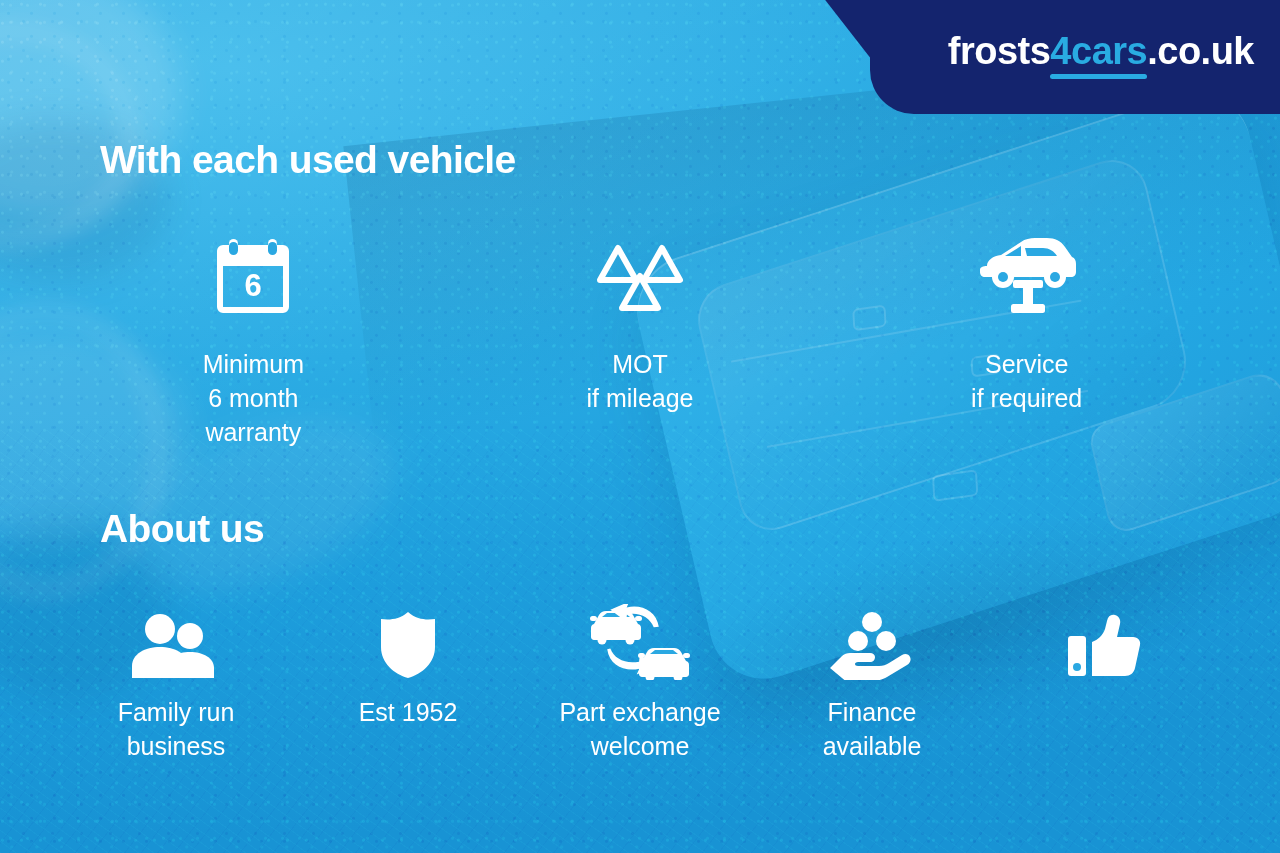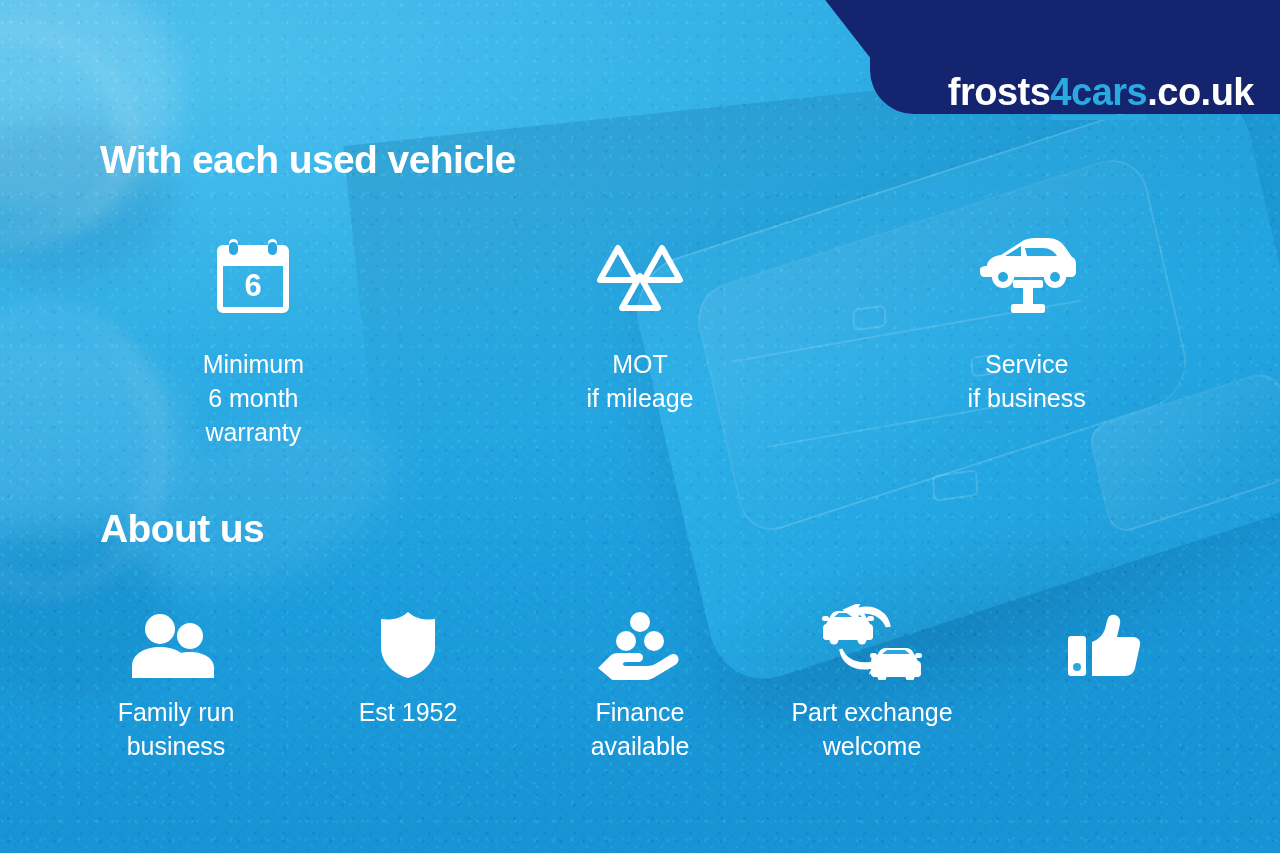--- a/index.html
+++ b/index.html
@@ -98,21 +98,21 @@
     border-bottom-left-radius:44px;
   }
   .banner-wedge{
     position:absolute; right:366px; top:0; width:120px; height:114px; z-index:5;
     background:#14246e;
     clip-path: polygon(100% 0, 100% 100%, 100% 100%, 26% 0);
   }
   .logo{
     position:absolute; right:26px; top:30px; z-index:6;
     font-size:38px; font-weight:700; letter-spacing:-.5px; color:#ffffff;
-    font-family:"Liberation Sans", sans-serif; white-space:nowrap;margin-top:41px;
+    font-family:"Liberation Sans", sans-serif; white-space:nowrap;
   }
   .logo .accent{ color:#29abe2; position:relative; }
   .logo .swoosh{
     position:absolute; left:0; right:0; bottom:-7px; height:5px;
     background:#29abe2; border-radius:4px;
   }
 
   
   .content{ position:absolute; inset:0; z-index:3; }
   .section-title{
@@ -218,21 +218,21 @@
           <circle cx="28" cy="41" r="11" fill="#fff"></circle>
           <circle cx="28" cy="41" r="5" fill="#2aa8e2"></circle>
           <circle cx="80" cy="41" r="11" fill="#fff"></circle>
           <circle cx="80" cy="41" r="5" fill="#2aa8e2"></circle>
           <rect x="38" y="44" width="30" height="8" rx="2" fill="#fff"></rect>
           <rect x="48" y="50" width="10" height="20" fill="#fff"></rect>
           <rect x="36" y="68" width="34" height="9" rx="2.5" fill="#fff"></rect>
         </svg>
       </div>
       <div class="cell-label">Service
-if business</div>
+if required</div>
     </div>
 
 
   </div>
 
   <div class="section-title" id="t2">About us</div>
 
   <div class="row" id="row2">
 
     <div class="cell">
@@ -248,33 +248,20 @@
 business</div>
     </div>
 
     <div class="cell">
       <div class="icon-wrap">
         <svg width="62" height="70" viewBox="0 0 62 70" aria-hidden="true">
           <path d="M31 2 C22 10 12 10 4 9 v28 c0 16 13 27 27 31 c14 -4 27 -15 27 -31 V9 c-8 1 -18 1 -27 -7 Z" fill="#fff"></path>
         </svg>
       </div>
       <div class="cell-label">Est 1952</div>
-    </div>
-
-    <div class="cell">
-      <div class="icon-wrap">
-        <svg width="92" height="70" viewBox="0 0 92 70" aria-hidden="true">
-          <circle cx="46" cy="12" r="10" fill="#fff"></circle>
-          <circle cx="32" cy="31" r="10" fill="#fff"></circle>
-          <circle cx="60" cy="31" r="10" fill="#fff"></circle>
-          <path d="M4 58 l12 -12 c2 -2 5 -3 8 -3 h20 c3 0 5 2 5 4 c0 3 -2 5 -5 5 h-12 c-2 0 -3 1 -3 2 c0 1.2 1 2 3 2 h21 c4 0 7 -1 10 -3 l13 -8 c3 -2 7 -1 8 2 c1.5 3 0 6 -3 8 l-20 12 c-4 2.5 -8 3.5 -13 3.5 h-29 Z" fill="#fff"></path>
-        </svg>
-      </div>
-      <div class="cell-label">Finance
-available</div>
     </div>
 
     <div class="cell">
       <div class="icon-wrap">
         <svg width="104" height="76" viewBox="0 0 104 76" aria-hidden="true">
           <g fill="#fff">
             <path d="M6 20 l5 -9 c1.5 -2.5 4 -4 7 -4 h20 c3 0 5.5 1.5 7 4 l5 9 c2 .6 3 2 3 4 v9 c0 1.6 -1.3 3 -3 3 h-44 c-1.7 0 -3 -1.4 -3 -3 v-9 c0 -2 1 -3.4 3 -4 Z"></path>
             <rect x="2" y="12" width="7" height="5" rx="2.5"></rect>
             <rect x="47" y="12" width="7" height="5" rx="2.5"></rect>
             <circle cx="14" cy="36" r="4.5"></circle>
@@ -292,20 +279,33 @@
           <path d="M98 22 C94 6 78 1 64 6 l2 -6 l-18 10 l17 10 l0 -7 c11 -4 23 0 28 10 Z" fill="#fff" transform="translate(-26,-2) rotate(6 70 12)"></path>
           <path d="M8 48 C12 64 28 69 42 64 l-2 6 l18 -10 l-17 -10 l0 7 C28 61 16 57 11 47 Z" fill="#fff" transform="translate(10,0) rotate(6 35 58)"></path>
         </svg>
       </div>
       <div class="cell-label">Part exchange
 welcome</div>
     </div>
 
     <div class="cell">
       <div class="icon-wrap">
+        <svg width="92" height="70" viewBox="0 0 92 70" aria-hidden="true">
+          <circle cx="46" cy="12" r="10" fill="#fff"></circle>
+          <circle cx="32" cy="31" r="10" fill="#fff"></circle>
+          <circle cx="60" cy="31" r="10" fill="#fff"></circle>
+          <path d="M4 58 l12 -12 c2 -2 5 -3 8 -3 h20 c3 0 5 2 5 4 c0 3 -2 5 -5 5 h-12 c-2 0 -3 1 -3 2 c0 1.2 1 2 3 2 h21 c4 0 7 -1 10 -3 l13 -8 c3 -2 7 -1 8 2 c1.5 3 0 6 -3 8 l-20 12 c-4 2.5 -8 3.5 -13 3.5 h-29 Z" fill="#fff"></path>
+        </svg>
+      </div>
+      <div class="cell-label">Finance
+available</div>
+    </div>
+
+    <div class="cell">
+      <div class="icon-wrap">
         <svg width="80" height="68" viewBox="0 0 80 68" aria-hidden="true">
           <rect x="4" y="24" width="18" height="40" rx="3" fill="#fff"></rect>
           <circle cx="13" cy="55" r="4" fill="#2aa8e2"></circle>
           <path d="M28 64 V30 c6 -2 11 -7 13 -13 l2 -8 c1 -5 4 -7 8 -6 c4 1 6 5 5 9 l-3 13 h16 c5 0 8 4 7 8 l-5 23 c-1 5 -5 8 -10 8 H31 Z" fill="#fff"></path>
         </svg>
       </div>
     </div>
   </div>
 
 </div>

